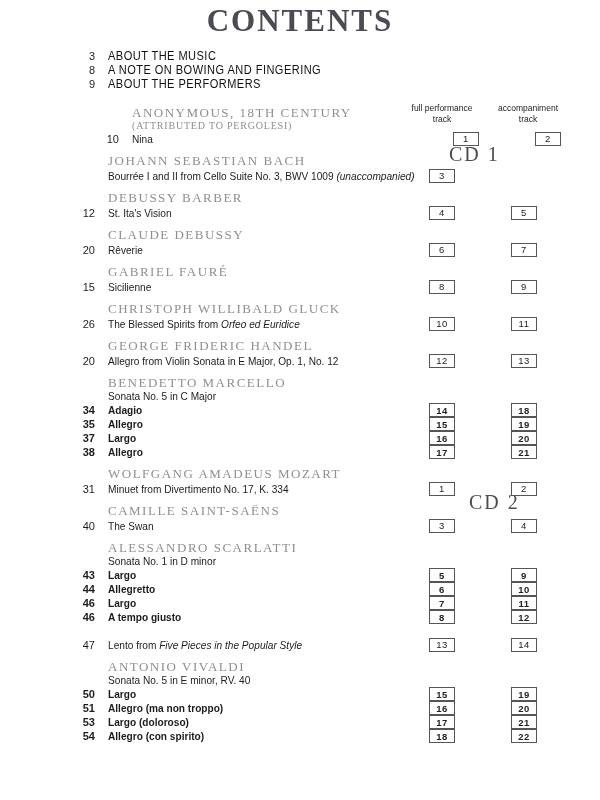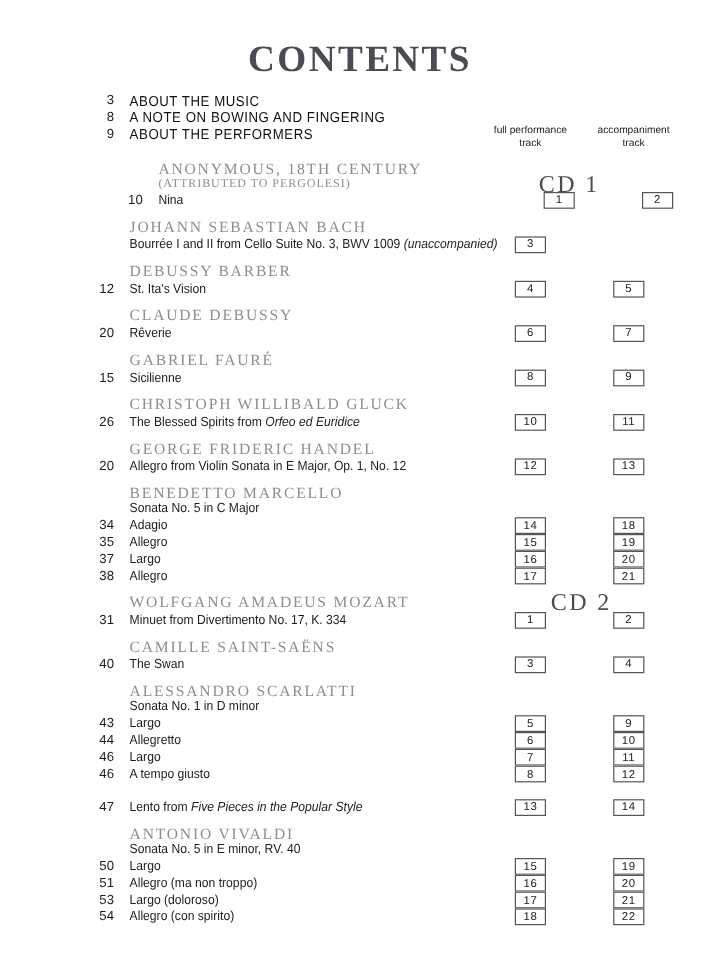--- a/index.html
+++ b/index.html
@@ -1,19 +1,19 @@
 <!DOCTYPE html>
 <html><head>
 <meta charset="utf-8">
 <style>
   html,body{margin:0;padding:0;background:#fff;}
   .page{position:relative;width:600px;height:800px;background:#fff;overflow:hidden;
         font-family:"Liberation Sans",sans-serif;color:#1c1c1c;}
 
-  .book-title{margin:0;padding-top:32px;text-align:center;
+  .book-title{margin:0;padding-top:4px;text-align:center;
         font-family:"Liberation Serif",serif;font-weight:bold;font-size:31px;line-height:34px;
         color:#4b4b54;letter-spacing:2px;}
 
   .frontmatter{margin-top:11px;}
   .row{position:relative;display:flex;align-items:center;height:14px;}
   .num{flex:none;width:95px;text-align:right;font-size:11px;white-space:nowrap;}
   .ttl{display:inline-block;margin-left:13px;font-size:11px;white-space:nowrap;
        transform:scaleX(0.92);transform-origin:left center;}
   .tital{font-style:italic;}
 
@@ -21,33 +21,33 @@
   .fm .row{height:14px;}
 
   .colhead{position:absolute;top:103px;width:90px;text-align:center;
        font-size:8.5px;line-height:1.25;color:#222;}
   .colhead.full{left:397px;}
   .colhead.acc{left:483px;}
 
   .cd-label{position:absolute;font-family:"Liberation Serif",serif;font-size:20px;
        color:#4c4c4c;letter-spacing:2px;white-space:nowrap;margin-top:17px;}
   .cd1{left:449px;top:126px;}
-  .cd2{left:459px;top:474px;}
+  .cd2{left:469px;top:474px;}
 
   .section{margin-top:8px;}
   .section.first{margin-top:15px;padding-left:24px;}
   .section.gap{margin-top:13px;}
   .composer{margin-left:108px;font-family:"Liberation Serif",serif;font-size:13px;
        line-height:14px;color:#8e8e8e;letter-spacing:1.5px;white-space:nowrap;}
   .note{margin-left:108px;font-family:"Liberation Serif",serif;font-size:10px;
        line-height:11px;color:#8e8e8e;letter-spacing:0.8px;white-space:nowrap;}
   .subtitle{display:block;margin-left:108px;font-size:11px;line-height:13px;white-space:nowrap;}
 
   .piece{height:15px;}
-  .section.multi .piece{height:14px;}
+  .section.multi .piece{height:14px;font-weight:bold;}
 
   .box{position:absolute;top:50%;transform:translateY(-50%);
        width:24px;height:12px;border:1px solid #555;background:#fff;
        display:flex;align-items:center;justify-content:center;
        font-size:9.5px;color:#222;letter-spacing:0.5px;}
   .bfull{left:429px;}
   .bacc{left:511px;}
 </style>
 </head>
 <body>

